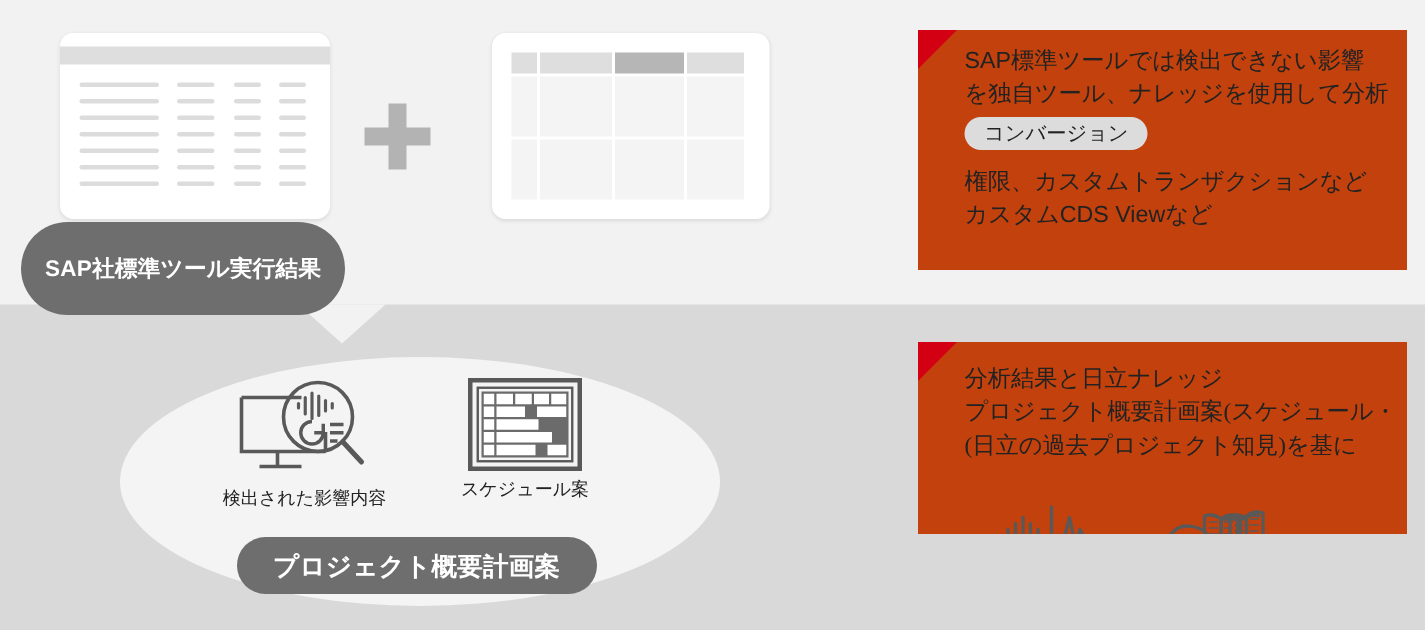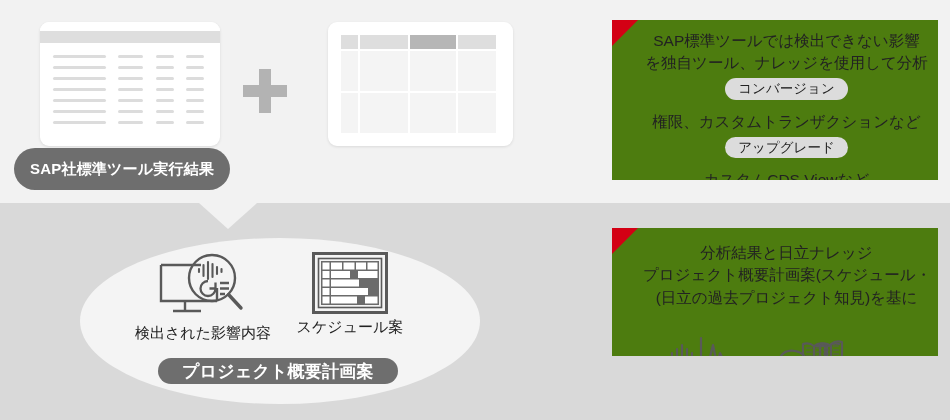--- a/index.html
+++ b/index.html
@@ -69,42 +69,42 @@
   .plus:before,.plus:after{content:"";position:absolute;background:#b3b3b3;}
   .plus:before{left:0;top:16px;width:44px;height:12px;}
   .plus:after{left:16px;top:0;width:12px;height:44px;}
 
   
   .pill{
     position:absolute;background:#6e6e6e;color:#fff;
     border-radius:999px;display:flex;align-items:center;justify-content:center;
     font-weight:bold;letter-spacing:.2px;white-space:nowrap;
   }
-  .pill-1{left:14px;top:148px;height:30px;padding:6px 16px;font-size:15px;}
+  .pill-1{left:14px;top:148px;height:30px;padding:16px 16px;font-size:15px;}
   .pill-2{left:270px;top:148px;height:30px;padding:0 16px;font-size:15px;}
-  .pill-3{left:158px;top:358px;height:26px;padding:0 24px;font-size:17px;}
+  .pill-3{left:158px;top:358px;height:38px;padding:0 24px;font-size:17px;}
 
   
   .icon-col{position:absolute;display:flex;flex-direction:column;align-items:center;}
   .col-detect{left:118px;top:248px;width:170px;}
   .col-sched{left:280px;top:252px;width:140px;justify-content:space-between;}
   .icon-caption{
-    margin-top:4px;font-size:15px;color:#222;font-weight:500;white-space:nowrap;
+    margin-top:4px;font-size:12px;color:#222;font-weight:500;white-space:nowrap;
   }
 
   
   .panel{
-    position:absolute;background:#4d7c0f;overflow:hidden;text-align:center;
+    position:absolute;background:#c2410c;overflow:hidden;
   }
   .panel .redtri{
     position:absolute;left:0;top:0;width:0;height:0;
     border-top:26px solid #d30014;border-right:26px solid transparent;
   }
   .panel-1{left:612px;top:20px;width:326px;height:160px;}
-  .panel-2{left:612px;top:228px;width:326px;height:128px;}
+  .panel-2{left:612px;top:228px;width:326px;height:128px;font-family:Liberation Serif, serif;}
   .p-body{position:absolute;left:31px;top:10px;right:8px;}
   .p-line{font-size:15.5px;line-height:1.42;color:#222;white-space:nowrap;}
   .tag{
     display:inline-block;background:#dcdcdc;color:#222;border-radius:999px;
     font-size:13.5px;padding:1px 13px;margin:4px 0 11px 0;line-height:1.45;
   }
   .p2-body{position:absolute;left:31px;top:14px;right:8px;}
   .p2-line{font-size:15.5px;line-height:1.45;color:#222;white-space:nowrap;}
   .p2-icons{position:absolute;left:52px;top:108px;display:flex;gap:26px;align-items:flex-end;}
 </style>
@@ -252,21 +252,20 @@
 
   <div class="pill pill-3">プロジェクト概要計画案</div>
 
   <div class="panel panel-1">
     <div class="redtri"></div>
     <div class="p-body">
       <div class="p-line">SAP標準ツールでは検出できない影響</div>
       <div class="p-line">を独自ツール、ナレッジを使用して分析</div>
       <div><span class="tag">コンバージョン</span></div>
       <div class="p-line">権限、カスタムトランザクションなど</div>
-      <div><span class="tag">アップグレード</span></div>
       <div class="p-line">カスタムCDS Viewなど</div>
     </div>
   </div>
 
   <div class="panel panel-2">
     <div class="redtri"></div>
     <div class="p2-body">
       <div class="p2-line">分析結果と日立ナレッジ</div>
       <div class="p2-line">プロジェクト概要計画案(スケジュール・</div>
       <div class="p2-line">(日立の過去プロジェクト知見)を基に</div>

